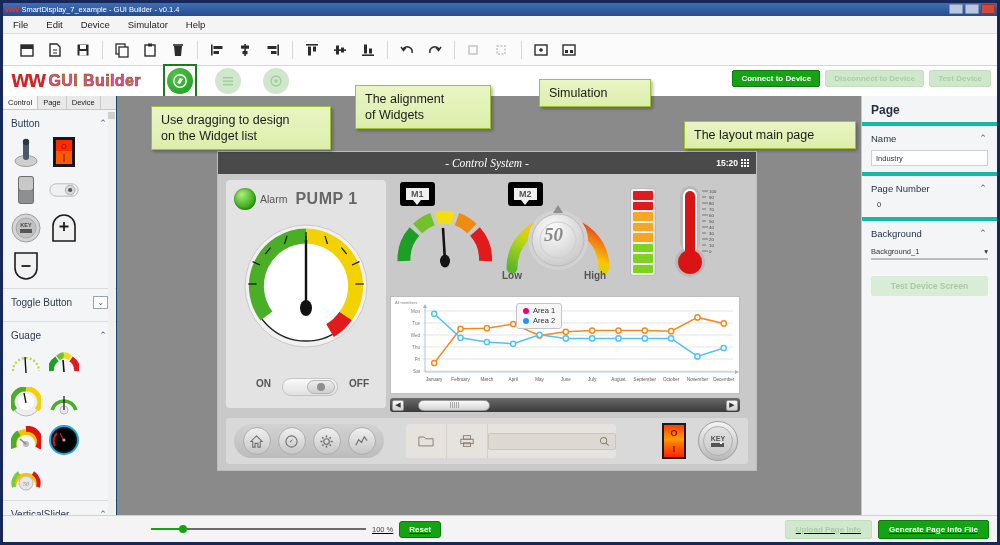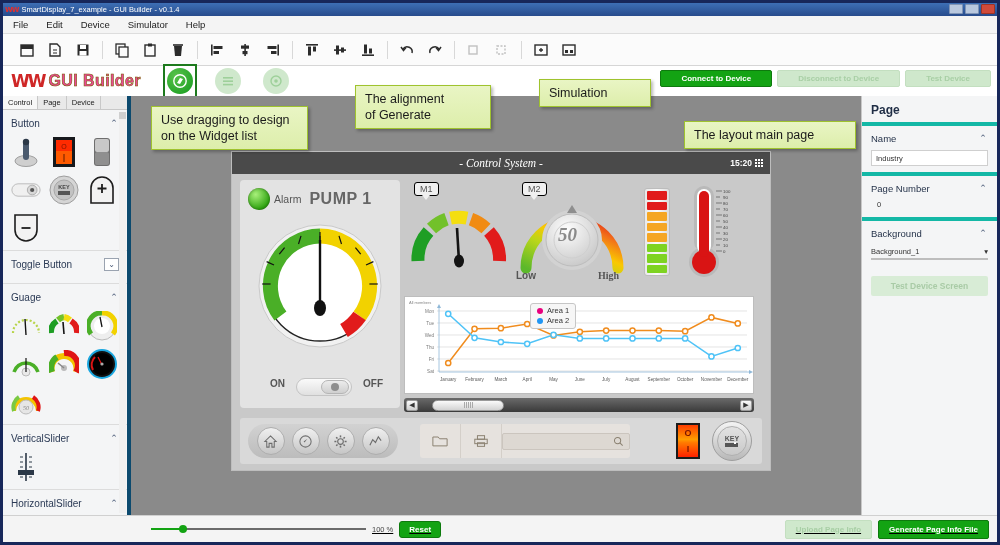--- a/index.html
+++ b/index.html
@@ -42,29 +42,29 @@
   .logotext { font-size:16px; font-weight:bold; color:#ec4899;
     -webkit-text-stroke:0.6px #7a5a00; font-style:normal; letter-spacing:0.4px; }
   .rndbtns { display:flex; align-items:center; gap:14px; margin-left:22px; }
   .rnd { width:26px; height:26px; border-radius:50%;
     display:flex; align-items:center; justify-content:center; }
   .rnd.on { background:radial-gradient(circle at 35% 30%,#57c24a,#159b1e); }
   .rnd.off { background:#cfe8cc; }
   .rndwrap { padding:2px; border:2px solid transparent; }
   .rndwrap.sel { border-color:#1d7a1d; background:#fff; }
   .topright { position:absolute; right:6px; top:4px; display:flex; gap:5px; }
-  .gbtn { font-size:8px; font-weight:bold; color:#fff; padding:3px 20px;
+  .gbtn { font-size:8px; font-weight:bold; color:#fff; padding:3px 8px;
     border-radius:2px; background:#13a313; border:1px solid #0d7a0d; white-space:nowrap; }
   .gbtn.dis { background:#cfe8cc; color:#a8cfa5; border-color:#c3dfc0; }
 
   
   .body { position:absolute; top:93px; left:0; right:0; bottom:27px; display:flex; }
 
   
-  .sidebar { width:128px; background:#f4f5f6; border-right:4px solid #0c4a6e;
+  .sidebar { width:114px; background:#f4f5f6; border-right:1px solid #0c4a6e;
     display:flex; flex-direction:column; }
   .tabs { display:flex; height:14px; background:#e9e9e9; border-bottom:1px solid #c8c8c8; }
   .tab { font-size:7.5px; padding:2px 5px; border-right:1px solid #c8c8c8;
     color:#222; display:flex; align-items:center; }
   .tab.active { background:#f7f7f7; font-weight:normal; }
   .wlist { flex:1; overflow:hidden; position:relative; background:#f4f5f6; }
   .sec { border-bottom:1px solid #dcdcdc; padding:0 8px 6px 8px; }
   .sechead { display:flex; align-items:center; justify-content:space-between;
     height:26px; }
   .sechead .t { font-size:10px; color:#2b3a55; }
@@ -105,22 +105,22 @@
   .toggle { position:absolute; left:30px; bottom:12px; display:flex; align-items:flex-start; gap:11px; }
   .togtxt { font-size:10px; font-weight:bold; color:#555; }
   .togbody { width:56px; height:18px; border-radius:9px;
     background:linear-gradient(#fafafa,#e0e0e0); border:1px solid #c4c4c4; position:relative; }
   .togknob { position:absolute; right:2px; top:1px; width:28px; height:14px; border-radius:7px;
     background:linear-gradient(#ececec,#cfcfcf); border:1px solid #b5b5b5;
     display:flex; align-items:center; justify-content:center; }
   .togknob i { width:8px; height:8px; border-radius:50%; background:#8e8e8e; display:block; }
 
   .mwrap { position:absolute; left:178px; top:6px; width:225px; height:110px; }
-  .tagbub { position:absolute; background:#f0f0f0; border:1px solid #000000; border-radius:3px;
-    font-size:9px; color:#555; padding:1px 5px; font-weight:normal; }
+  .tagbub { position:absolute; background:#f0f0f0; border:6px solid #000000; border-radius:3px;
+    font-size:9px; color:#555; padding:1px 5px; font-weight:bold; }
   .tagbub:after { content:''; position:absolute; left:7px; bottom:-5px; width:0; height:0;
     border-left:4px solid transparent; border-right:4px solid transparent;
     border-top:5px solid #f0f0f0; }
 
   .knobtxt { position:absolute; font-size:19px; color:#8a8a8a; font-style:italic;
     font-family:"Liberation Serif", serif; font-weight:bold; }
   .lowhigh { position:absolute; font-size:10px; color:#555; font-weight:bold; }
 
   .barled { position:absolute; left:412px; top:14px; width:26px; height:88px;
     background:linear-gradient(90deg,#e9e9e9,#fbfbfb,#dcdcdc); border:1px solid #bcbcbc;
@@ -666,21 +666,21 @@
                 </defs>
                 <path d="M 12 74 A 46 46 0 1 1 104 74" fill="none" stroke="url(#g2a)" stroke-width="11" stroke-linecap="round"></path>
                 <circle cx="58" cy="46" r="30" fill="#d2d2d2"></circle>
                 <circle cx="58" cy="46" r="26" fill="url(#knobg)" stroke="#bdbdbd" stroke-width="1"></circle>
                 <circle cx="58" cy="46" r="18" fill="none" stroke="#cfcfcf" stroke-width="1"></circle>
                 <polygon points="58,11 53,19 63,19" fill="#8e8e8e"></polygon>
               </svg>
             </div>
             <span class="knobtxt" style="left:148px; top:44px;">50</span>
             <span class="lowhigh" style="left:106px; top:90px;">Low</span>
-            <span class="lowhigh" style="left:188px; top:90px;font-family:Liberation Serif, serif;">High</span>
+            <span class="lowhigh" style="left:188px; top:90px;">High</span>
           </div>
 
           <div class="barled" id="barled">
               <i style="background: rgb(225, 27, 27);"></i>
               <i style="background: rgb(225, 27, 27);"></i>
               <i style="background: rgb(245, 166, 35);"></i>
               <i style="background: rgb(245, 166, 35);"></i>
               <i style="background: rgb(245, 166, 35);"></i>
               <i style="background: rgb(126, 211, 33);"></i>
               <i style="background: rgb(126, 211, 33);"></i>
@@ -915,27 +915,27 @@
               <span>Background_1</span>
               <span>▾</span>
             </div>
           </div>
         </div>
       <div class="rp-testbtn">Test Device Screen</div>
     </div>
   </div>
 
   <div id="callouts">
-      <div class="callout" style="left: 148px; top: 103px; width: 157px;">
+      <div class="callout" style="left: 148px; top: 103px; width: 180px;">
         <div>Use dragging to design</div>
         <div>on the Widget list</div>
       </div>
       <div class="callout" style="left: 352px; top: 82px; width: 136px;">
         <div>The alignment</div>
-        <div>of Generate</div>
+        <div>of Widgets</div>
       </div>
       <div class="callout" style="left: 536px; top: 76px; width: 112px;">
         <div>Simulation</div>
       </div>
       <div class="callout" style="left: 681px; top: 118px; width: 172px;">
         <div>The layout main page</div>
       </div>
     </div>
 
   <div class="statusbar">

